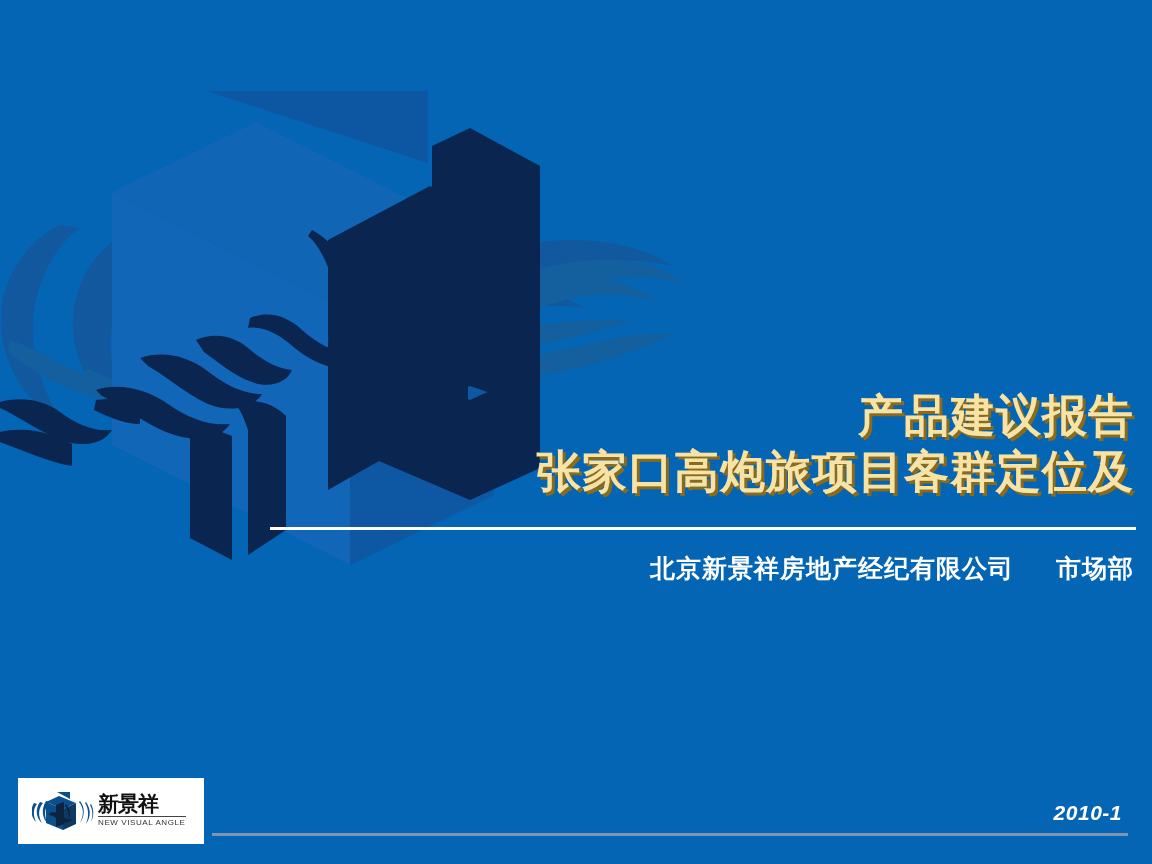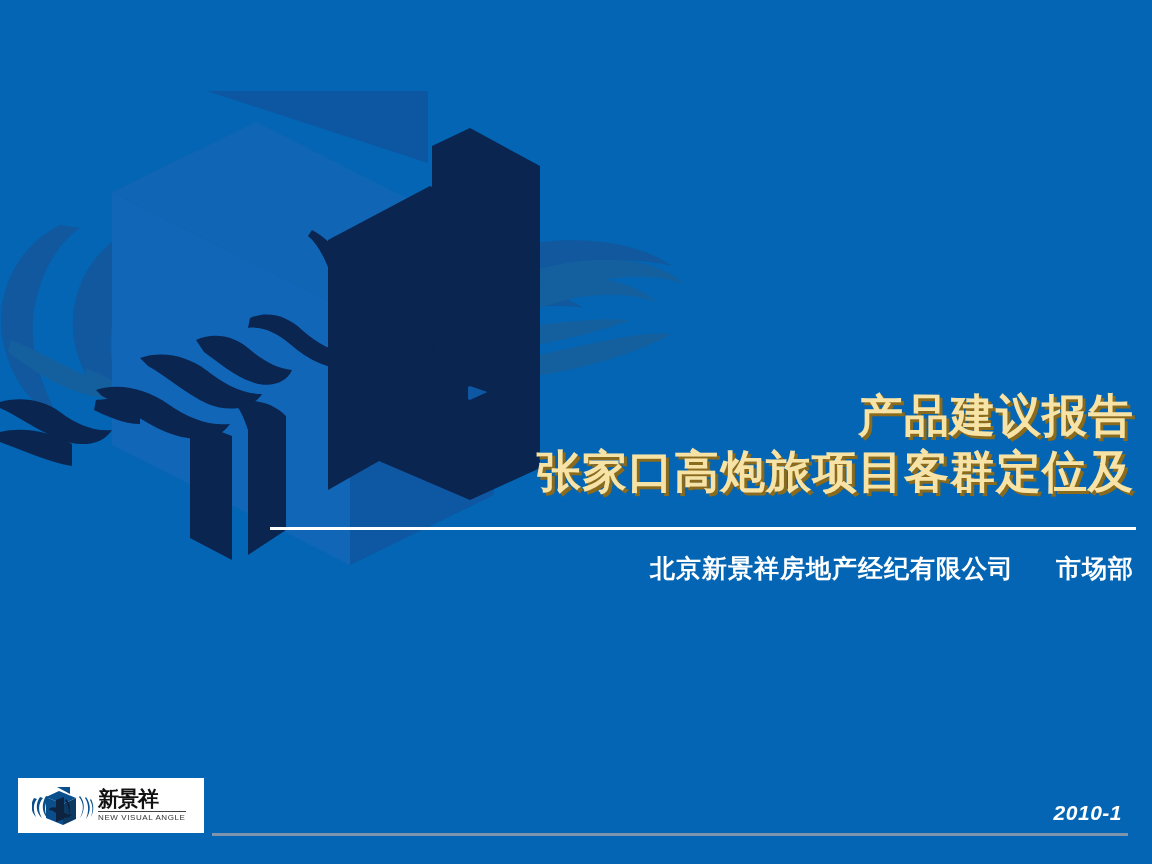--- a/index.html
+++ b/index.html
@@ -87,21 +87,21 @@
     letter-spacing: 0.5px;
     font-style: italic;
   }
 
   
   #logo-box {
     position: absolute;
     left: 18px;
     top: 778px;
     width: 186px;
-    height: 55px;
+    height: 66px;
     background: #ffffff;
     display: flex;
     align-items: center;
     overflow: hidden;
   }
   #logo-mark {
     margin-left: 14px;
     flex: 0 0 auto;
   }
   #logo-wordmark {

